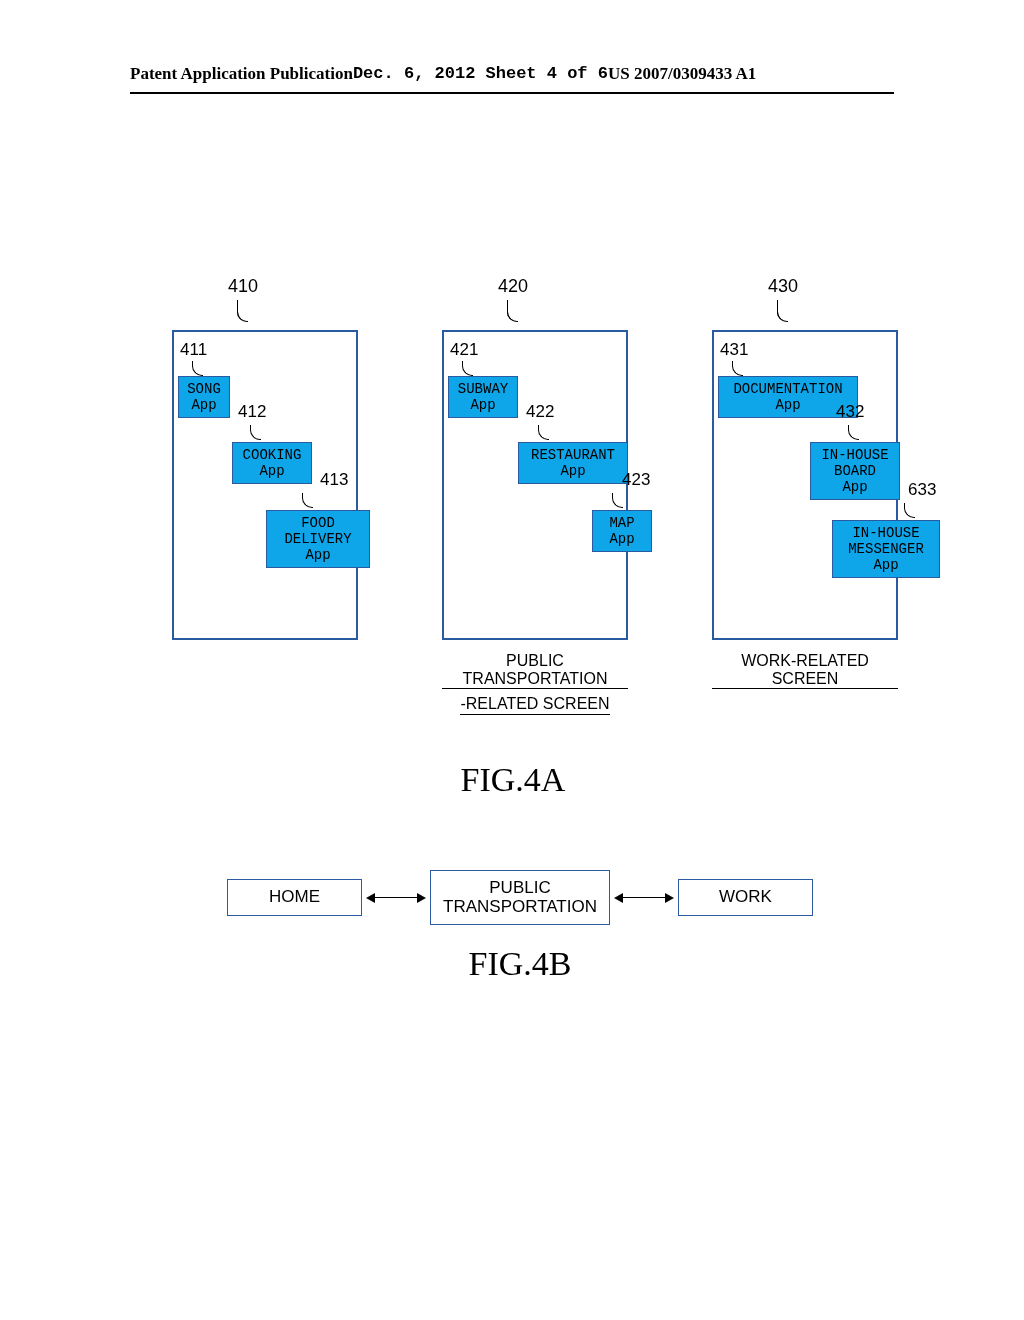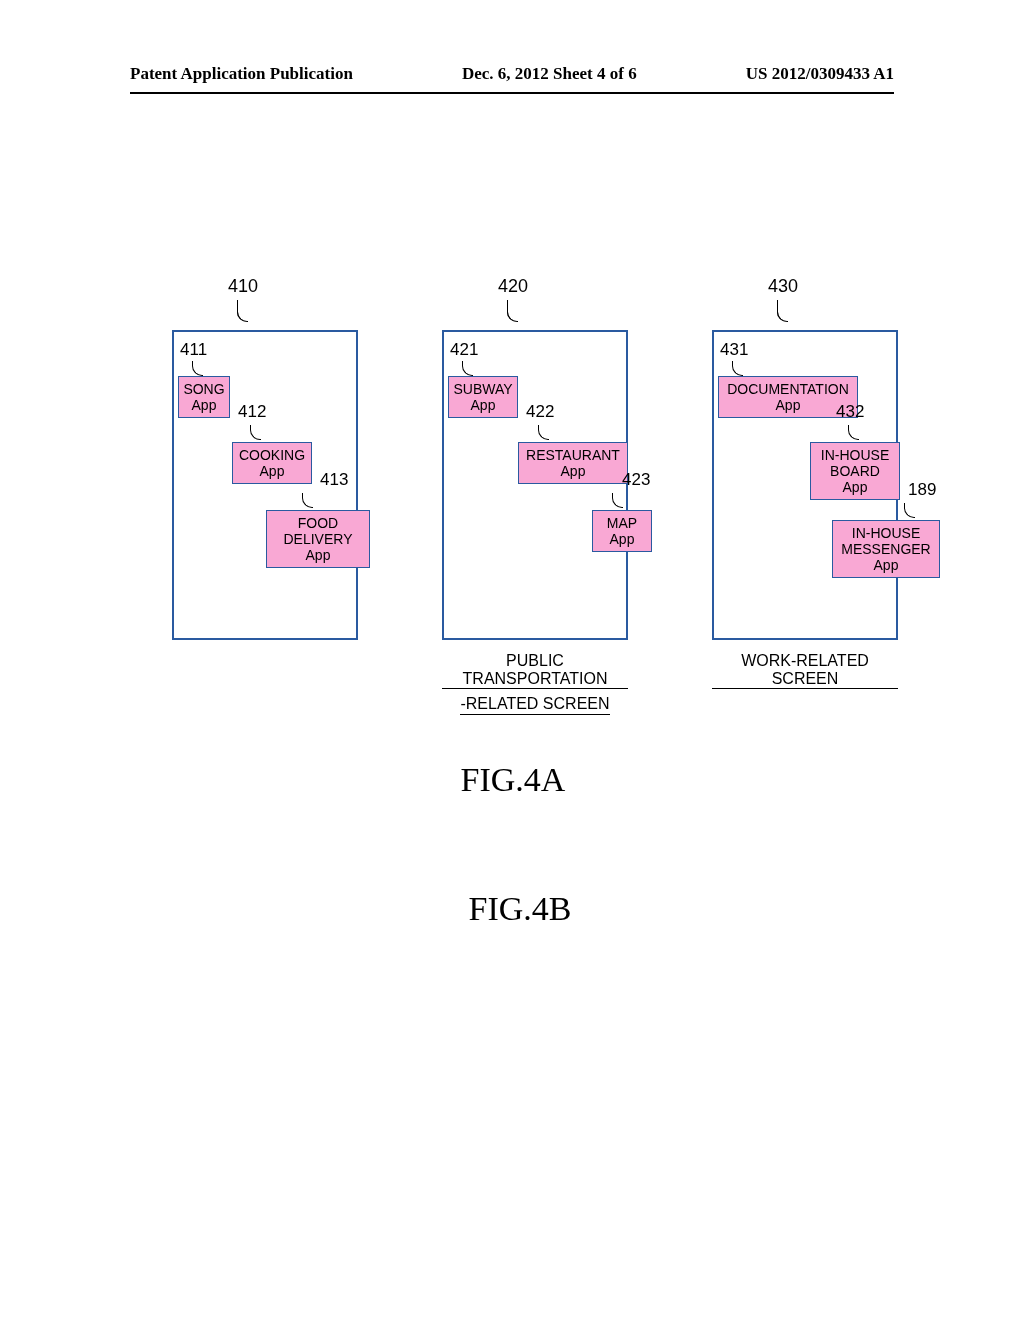--- a/index.html
+++ b/index.html
@@ -14,26 +14,25 @@
     position: absolute;
     width: 1024px;
     height: 1320px;
   }
   .header {
     position: absolute;
     top: 64px;
     left: 0;
     width: 100%;
     display: flex;
-    justify-content: space-between;
     padding: 0 130px;
     font-size: 17px;
   }
   .header-left { font-weight: bold; }
-  .header-mid { font-weight: bold; }
+  .header-mid { font-weight: bold; font-family: Liberation Mono, monospace; }
   .header-right { font-weight: bold; }
   .rule {
     position: absolute;
     top: 92px;
     left: 130px;
     right: 130px;
     height: 2px;
     background: #000;
   }
 
@@ -86,25 +85,25 @@
   .screen-box {
     border: 2px solid #2a5aa0;
     height: 310px;
     position: relative;
     background: #fff;
   }
   .app {
     position: absolute;
     border: 1px solid #2a5aa0;
     text-align: center;
-    font-family: Liberation Sans, sans-serif;
+    font-family: Liberation Mono, monospace;
     font-size: 14px;
     padding: 4px 4px;
     line-height: 1.15;
-    background: #f9a8d4;
+    background: #0ea5e9;
   }
   .ref-app {
     position: absolute;
     font-family: Arial, sans-serif;
     font-size: 17px;
   }
   .hook-app {
     position: absolute;
     width: 10px;
     height: 18px;
@@ -197,21 +196,21 @@
   }
 </style>
 </head>
 <body>
 
 <div class="page">
 
   <div class="header">
     <span class="header-left">Patent Application Publication</span>
     <span class="header-mid">Dec. 6, 2012  Sheet 4 of 6</span>
-    <span class="header-right">US 2012/0309433 A1</span>
+    <span class="header-right">US 2007/0309433 A1</span>
   </div>
   <div class="rule"></div>
 
   <div class="fig4a">
     <div class="screens">
 
       <div class="screen-col">
         <div class="ref-top">410</div>
         <div class="hook-top"></div>
         <div class="screen-box">
@@ -285,34 +284,56 @@
           </div>
 
           <div class="ref-app" style="left:122px; top:70px;">432</div>
           <div class="hook-app" style="left:134px; top:90px;"></div>
           <div class="app" style="left:96px; top:110px; width:90px;">
             <span>IN-HOUSE</span><br>
             <span>BOARD</span><br>
             <span>App</span>
           </div>
 
-          <div class="ref-app" style="left:194px; top:148px;">189</div>
+          <div class="ref-app" style="left:194px; top:148px;">633</div>
           <div class="hook-app" style="left:190px; top:168px;"></div>
           <div class="app" style="left:118px; top:188px; width:108px;">
             <span>IN-HOUSE</span><br>
             <span>MESSENGER</span><br>
             <span>App</span>
           </div>
         </div>
         <div class="caption-wrap">
           <span class="screen-caption">WORK-RELATED SCREEN</span>
         </div>
       </div>
 
     </div>
     <div class="fig-label-a">FIG.4A</div>
   </div>
 
   <div class="fig4b">
+    <div class="b-row">
+      <div class="b-box">
+        <span>HOME</span>
+      </div>
+      <div class="arrow">
+        <div class="line"></div>
+          <div class="head-l"></div>
+          <div class="head-r"></div>
+      </div>
+      <div class="b-box" style="min-width:180px;">
+        <span>PUBLIC</span><br>
+        <span>TRANSPORTATION</span>
+      </div>
+      <div class="arrow">
+        <div class="line"></div>
+          <div class="head-l"></div>
+          <div class="head-r"></div>
+      </div>
+      <div class="b-box">
+        <span>WORK</span>
+      </div>
+    </div>
     <div class="fig-label-b">FIG.4B</div>
   </div>
 
 </div>
 
 </body></html>

